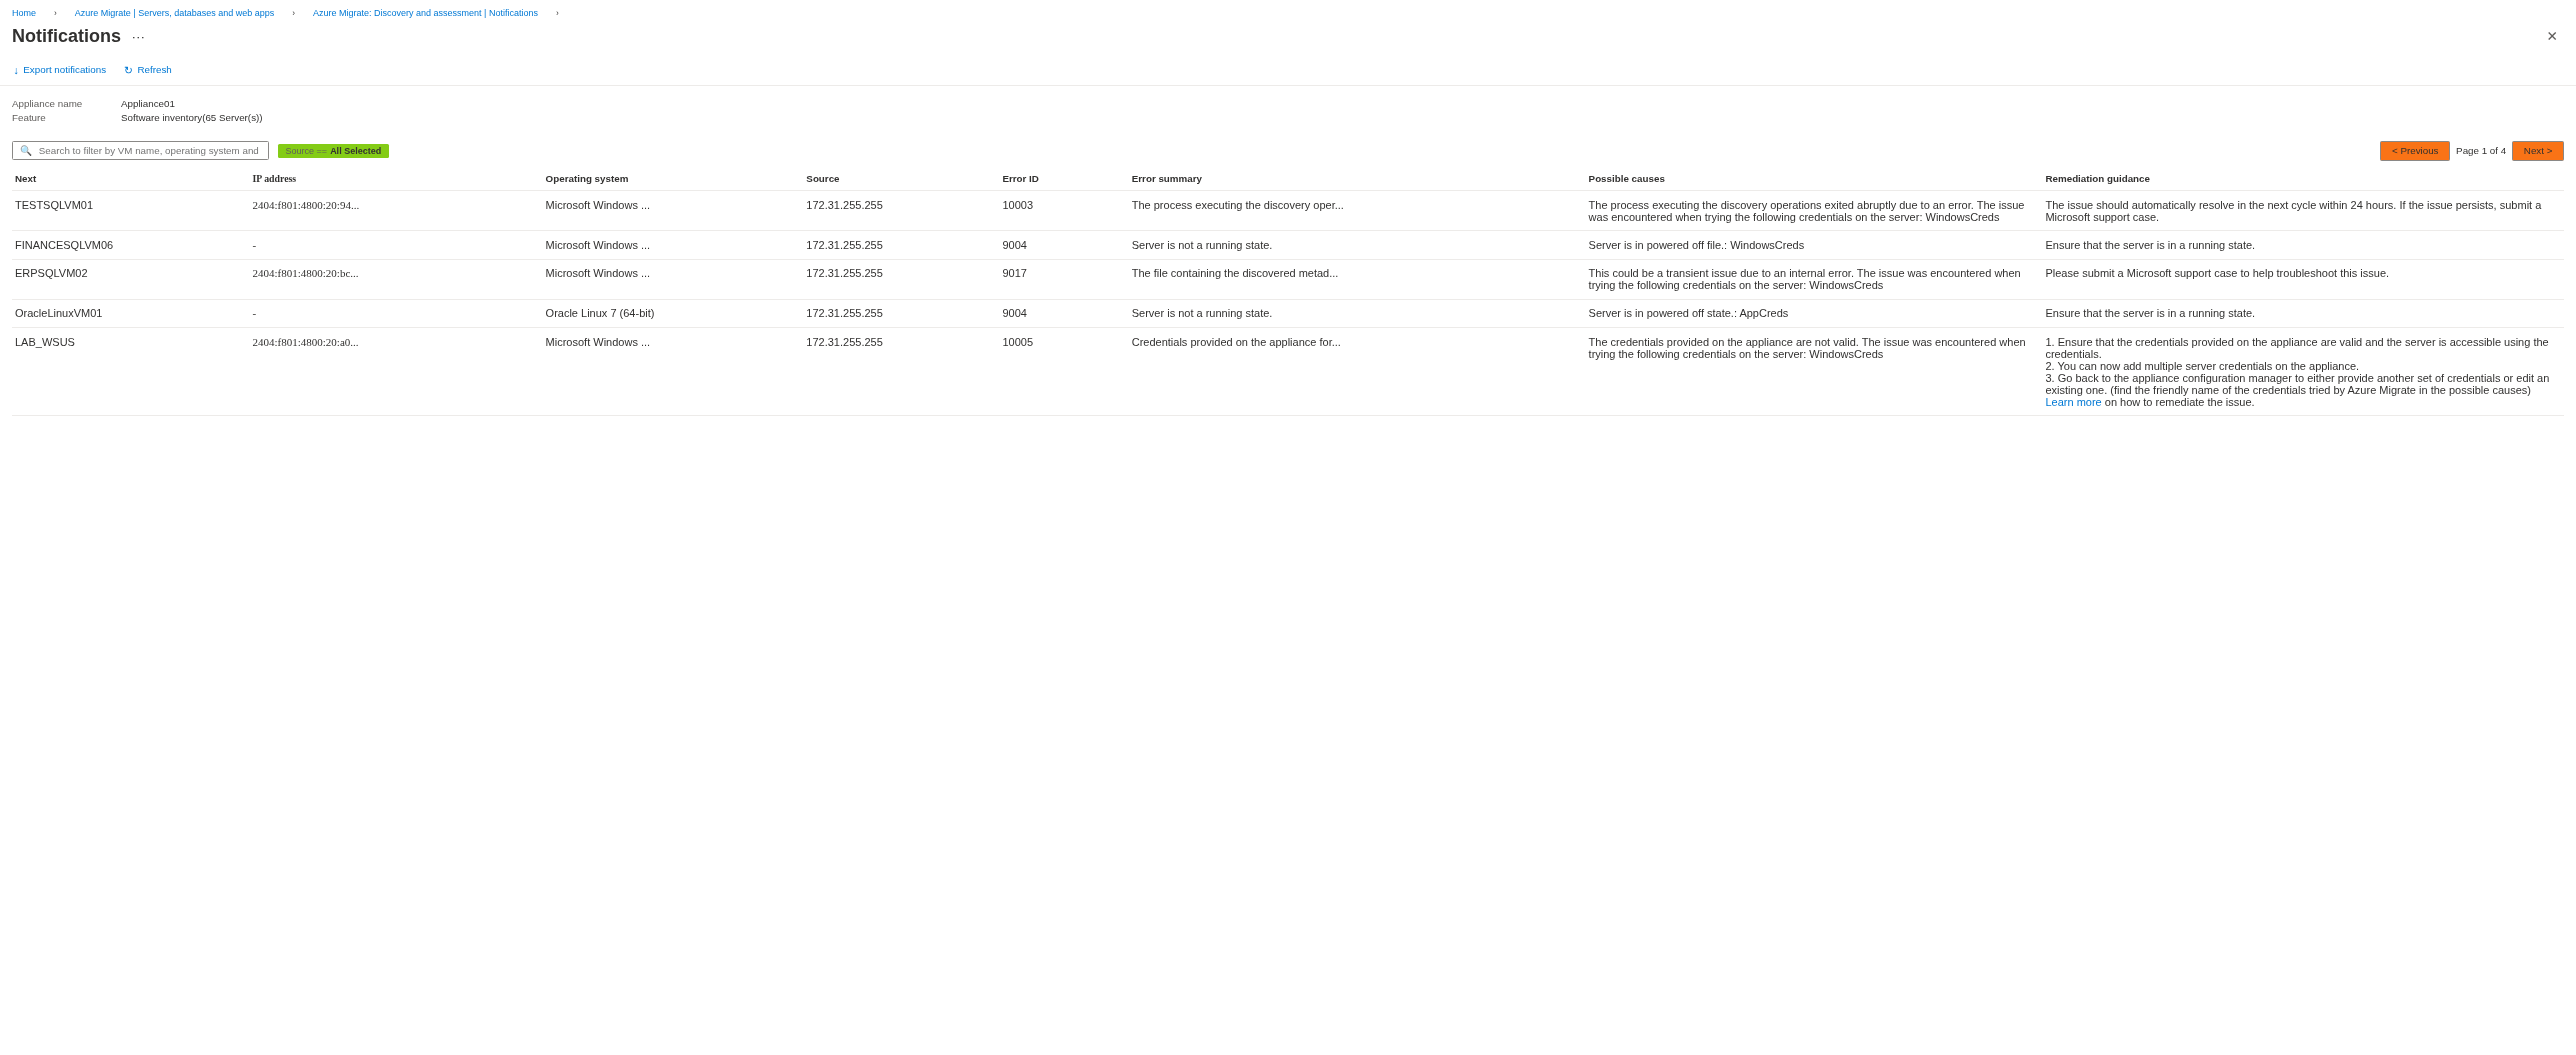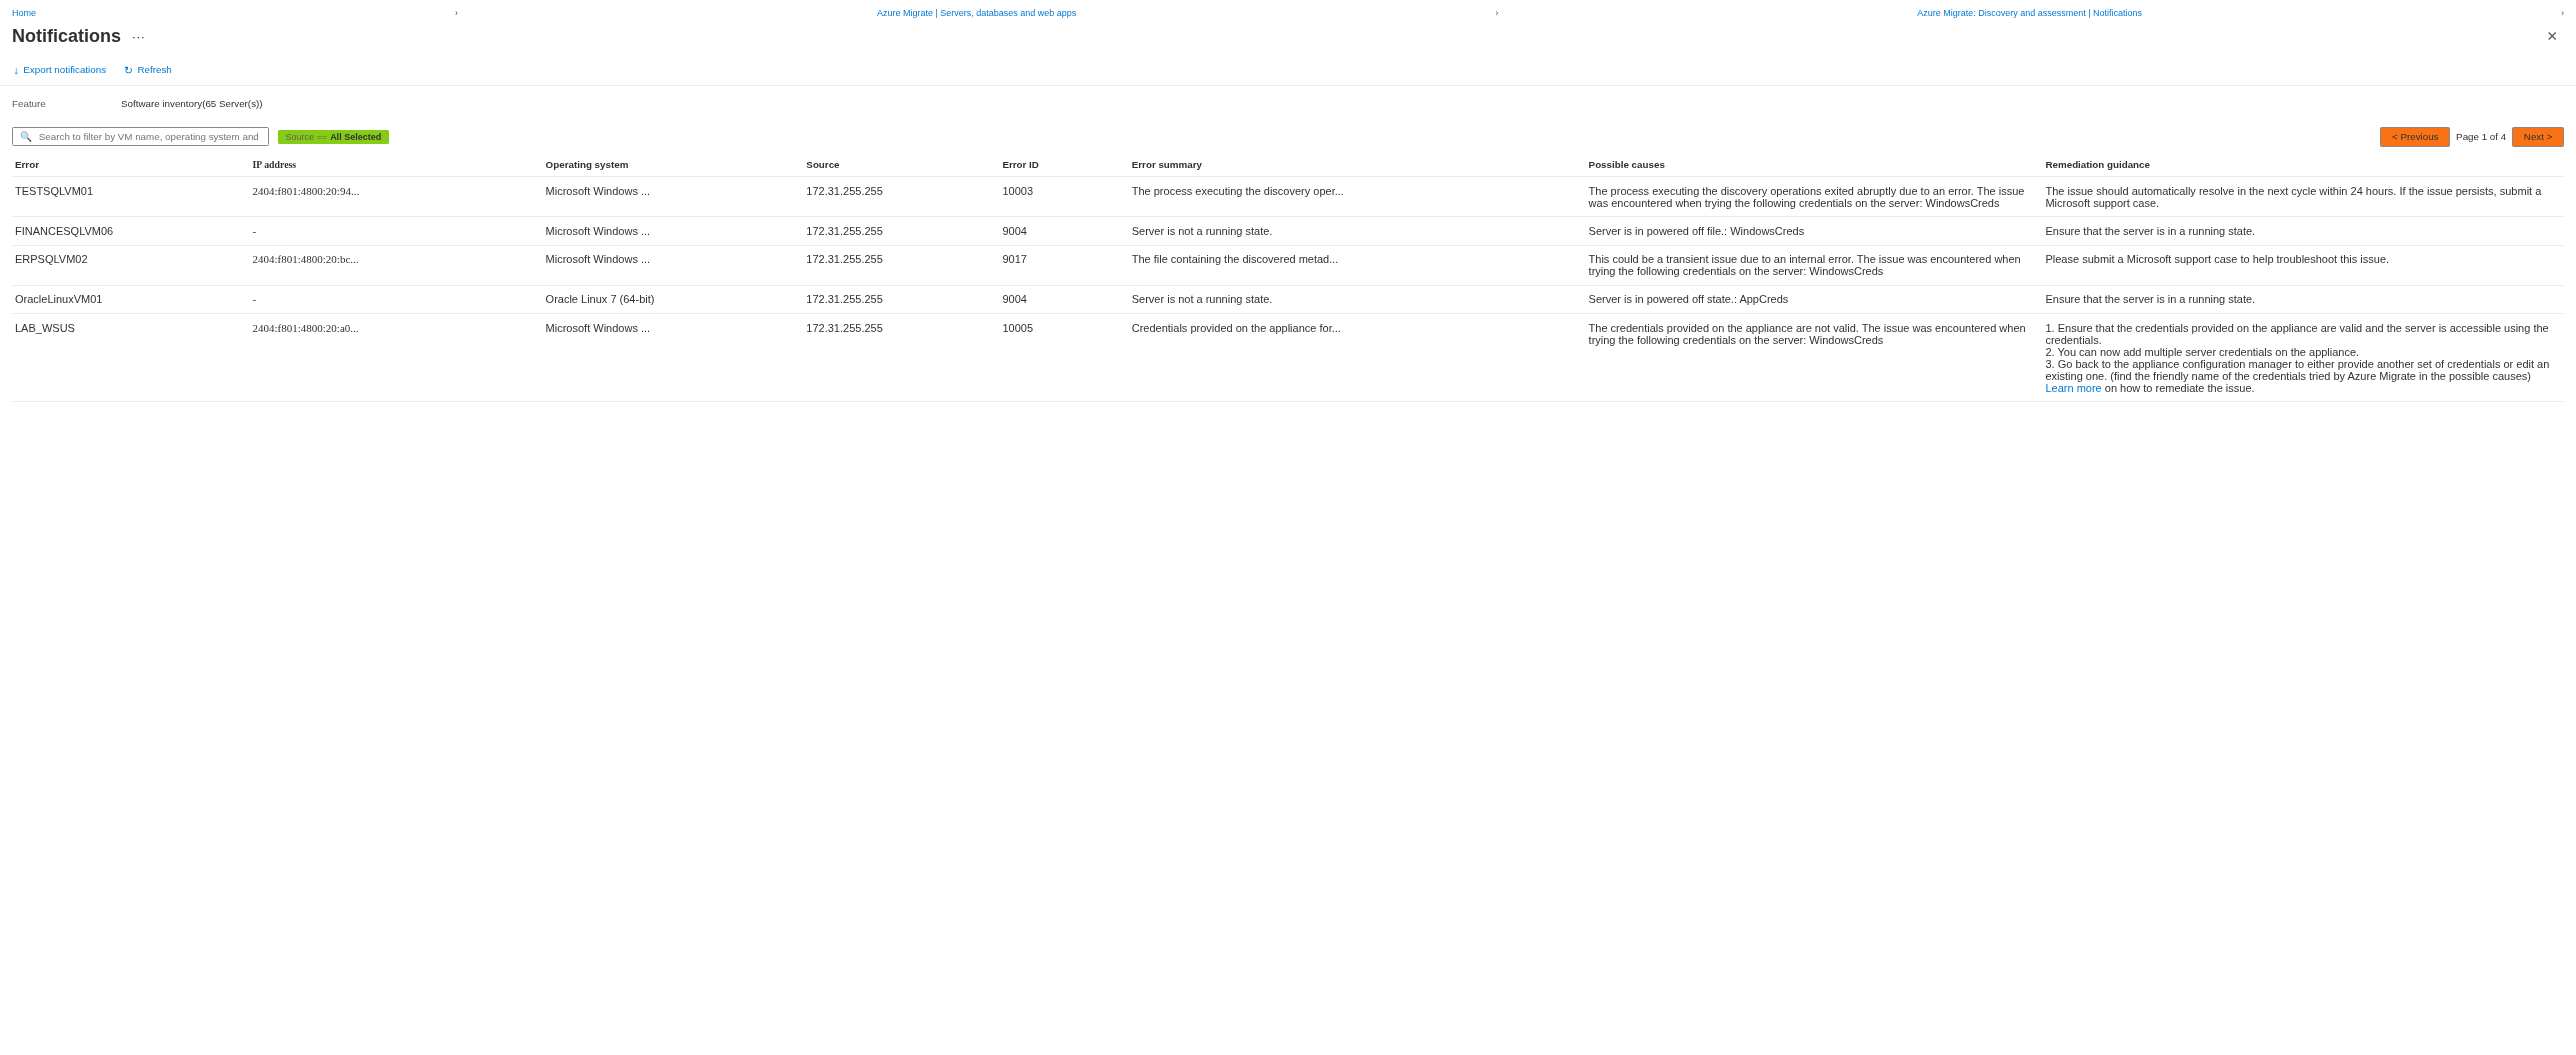--- a/index.html
+++ b/index.html
@@ -1,17 +1,17 @@
 <!DOCTYPE html>
 <html style="font-size:12px"><head>
   <meta charset="utf-8">
   <style>
     * { box-sizing: border-box; margin: 0; padding: 0; }
     body { font-family: 'Segoe UI', sans-serif; font-size: 9.8px; color: #323130; background: #fff; }
-    .breadcrumb { display: flex; align-items: center; padding: 7.6px 12px 4.5px; font-size: 9px; color: #0078d4; gap: 3px; justify-content: space-between; }
+    .breadcrumb { display: flex; align-items: center; padding: 7.6px 12px 4.5px; font-size: 9px; color: #0078d4; gap: 18px; }
     .breadcrumb span { color: #323130; }
     .breadcrumb a { color: #0078d4; text-decoration: none; cursor: pointer; }
     .chevron { color: #605e5c; font-size: 8.3px; }
     .page-header { display: flex; align-items: center; padding: 3px 12px 7.6px; gap: 6px; }
     .page-title { font-size: 18px; font-weight: 600; color: #323130; }
     .more-btn { background: none; border: none; cursor: pointer; font-size: 13.6px; color: #323130; padding: 1.5px 4.5px; }
     .close-btn { margin-left: auto; background: none; border: none; cursor: pointer; font-size: 13.6px; color: #605e5c; padding: 3px 6px; }
     .toolbar { display: flex; align-items: center; padding: 6px 12px; gap: 15px; border-bottom: 0.8px solid #edebe9; }
     .toolbar-btn { display: flex; align-items: center; gap: 4.5px; background: none; border: none; cursor: pointer; color: #0078d4; font-size: 9.8px; padding: 3px 1.5px; }
     .toolbar-icon { font-size: 10.6px; }
@@ -69,20 +69,24 @@
     <span>Export notifications</span>
   </button>
   <button class="toolbar-btn">
     <span class="toolbar-icon">↻</span>
     <span>Refresh</span>
   </button>
 </div>
 
 <div class="metadata">
   <div class="metadata-row">
+    <span class="metadata-label">Appliance name</span>
+    <span class="metadata-value">Appliance01</span>
+  </div>
+  <div class="metadata-row">
     <span class="metadata-label">Feature</span>
     <span class="metadata-value">Software inventory(65 Server(s))</span>
   </div>
 </div>
 
 <div class="filter-bar">
   <div class="search-box">
     <span class="search-icon">🔍</span>
     <input class="search-input" type="text" placeholder="Search to filter by VM name, operating system and error ID" style="">
   </div>
@@ -94,21 +98,21 @@
     <button class="page-btn">&lt; Previous</button>
     <span class="page-info">Page 1 of 4</span>
     <button class="page-btn">Next &gt;</button>
   </div>
 </div>
 
 <div class="table-container">
   <table>
     <thead>
       <tr>
-        <th class="col-name">Error</th>
+        <th class="col-name">Next</th>
         <th class="col-ip">IP address</th>
         <th class="col-os">Operating system</th>
         <th class="col-source">Source</th>
         <th class="col-errorid">Error ID</th>
         <th class="col-summary">Error summary</th>
         <th class="col-causes">Possible causes</th>
         <th class="col-remediation">Remediation guidance</th>
       </tr>
     </thead>
     <tbody id="table-body">

